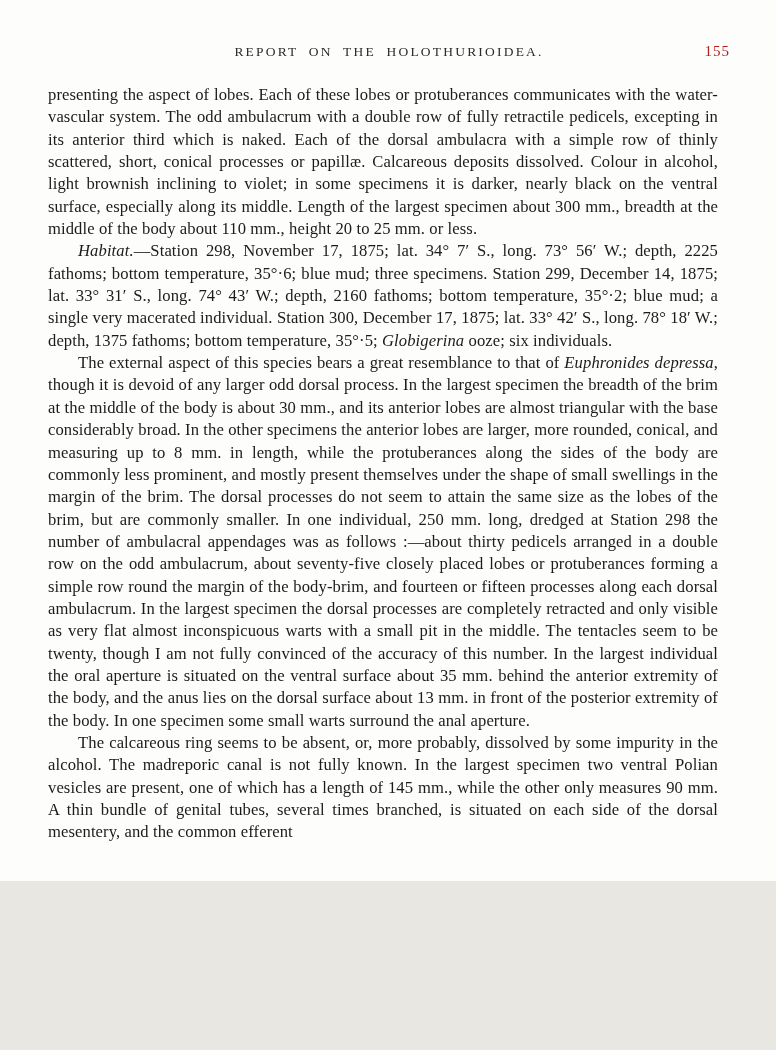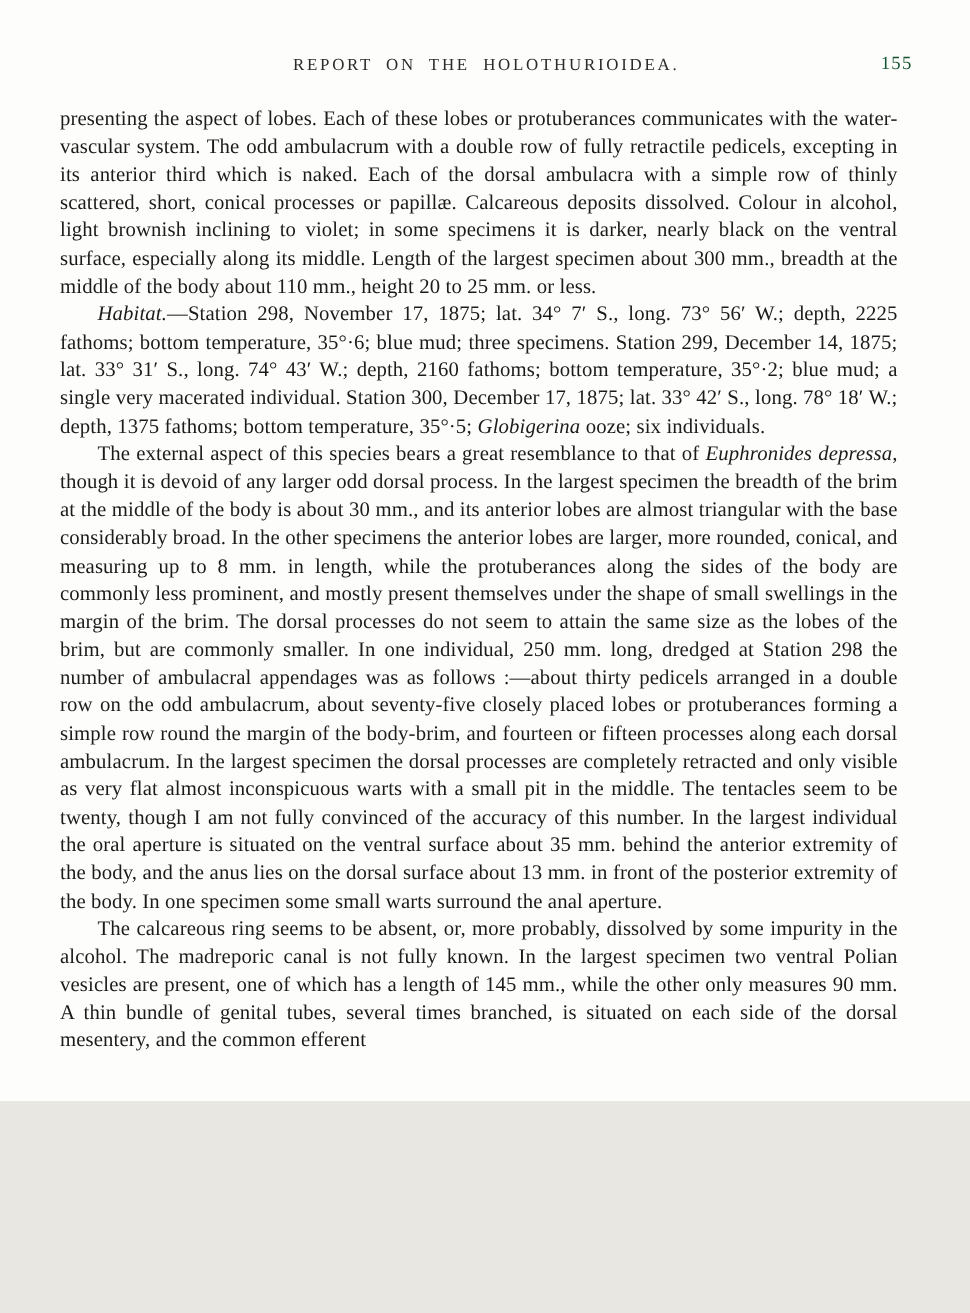--- a/index.html
+++ b/index.html
@@ -34,21 +34,21 @@
     letter-spacing: 2.2px;
     word-spacing: 5px;
     color: #2b2b28;
   }
   .running-header .pagenum {
     position: absolute;
     right: 0;
     top: -1px;
     font-size: 15px;
     letter-spacing: 1px;
-    color: #14532d;
+    color: #b91c1c;
   }
   .page-body {
     position: absolute;
     top: 84px;
     left: 48px;
     right: 58px;
     text-align: justify;
     font-size: 16.6px;
     line-height: 22.35px;
     letter-spacing: 0.1px;

